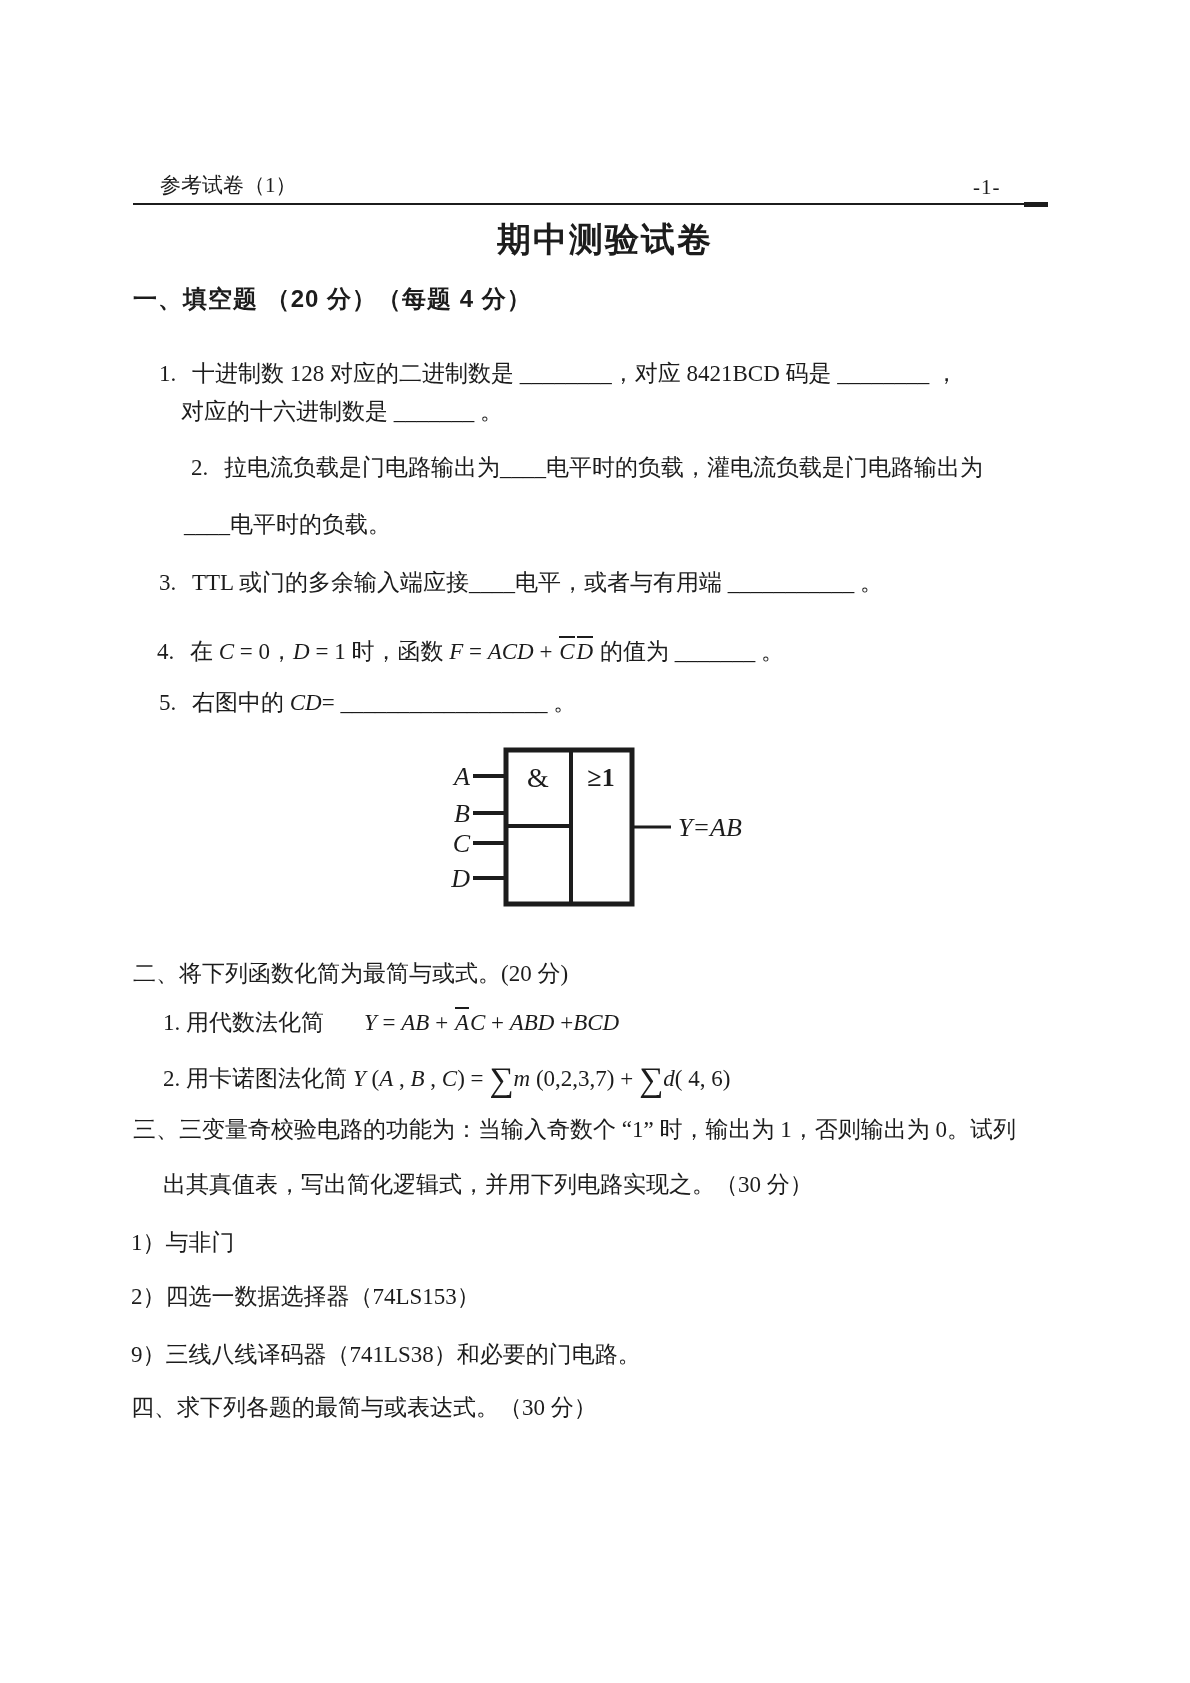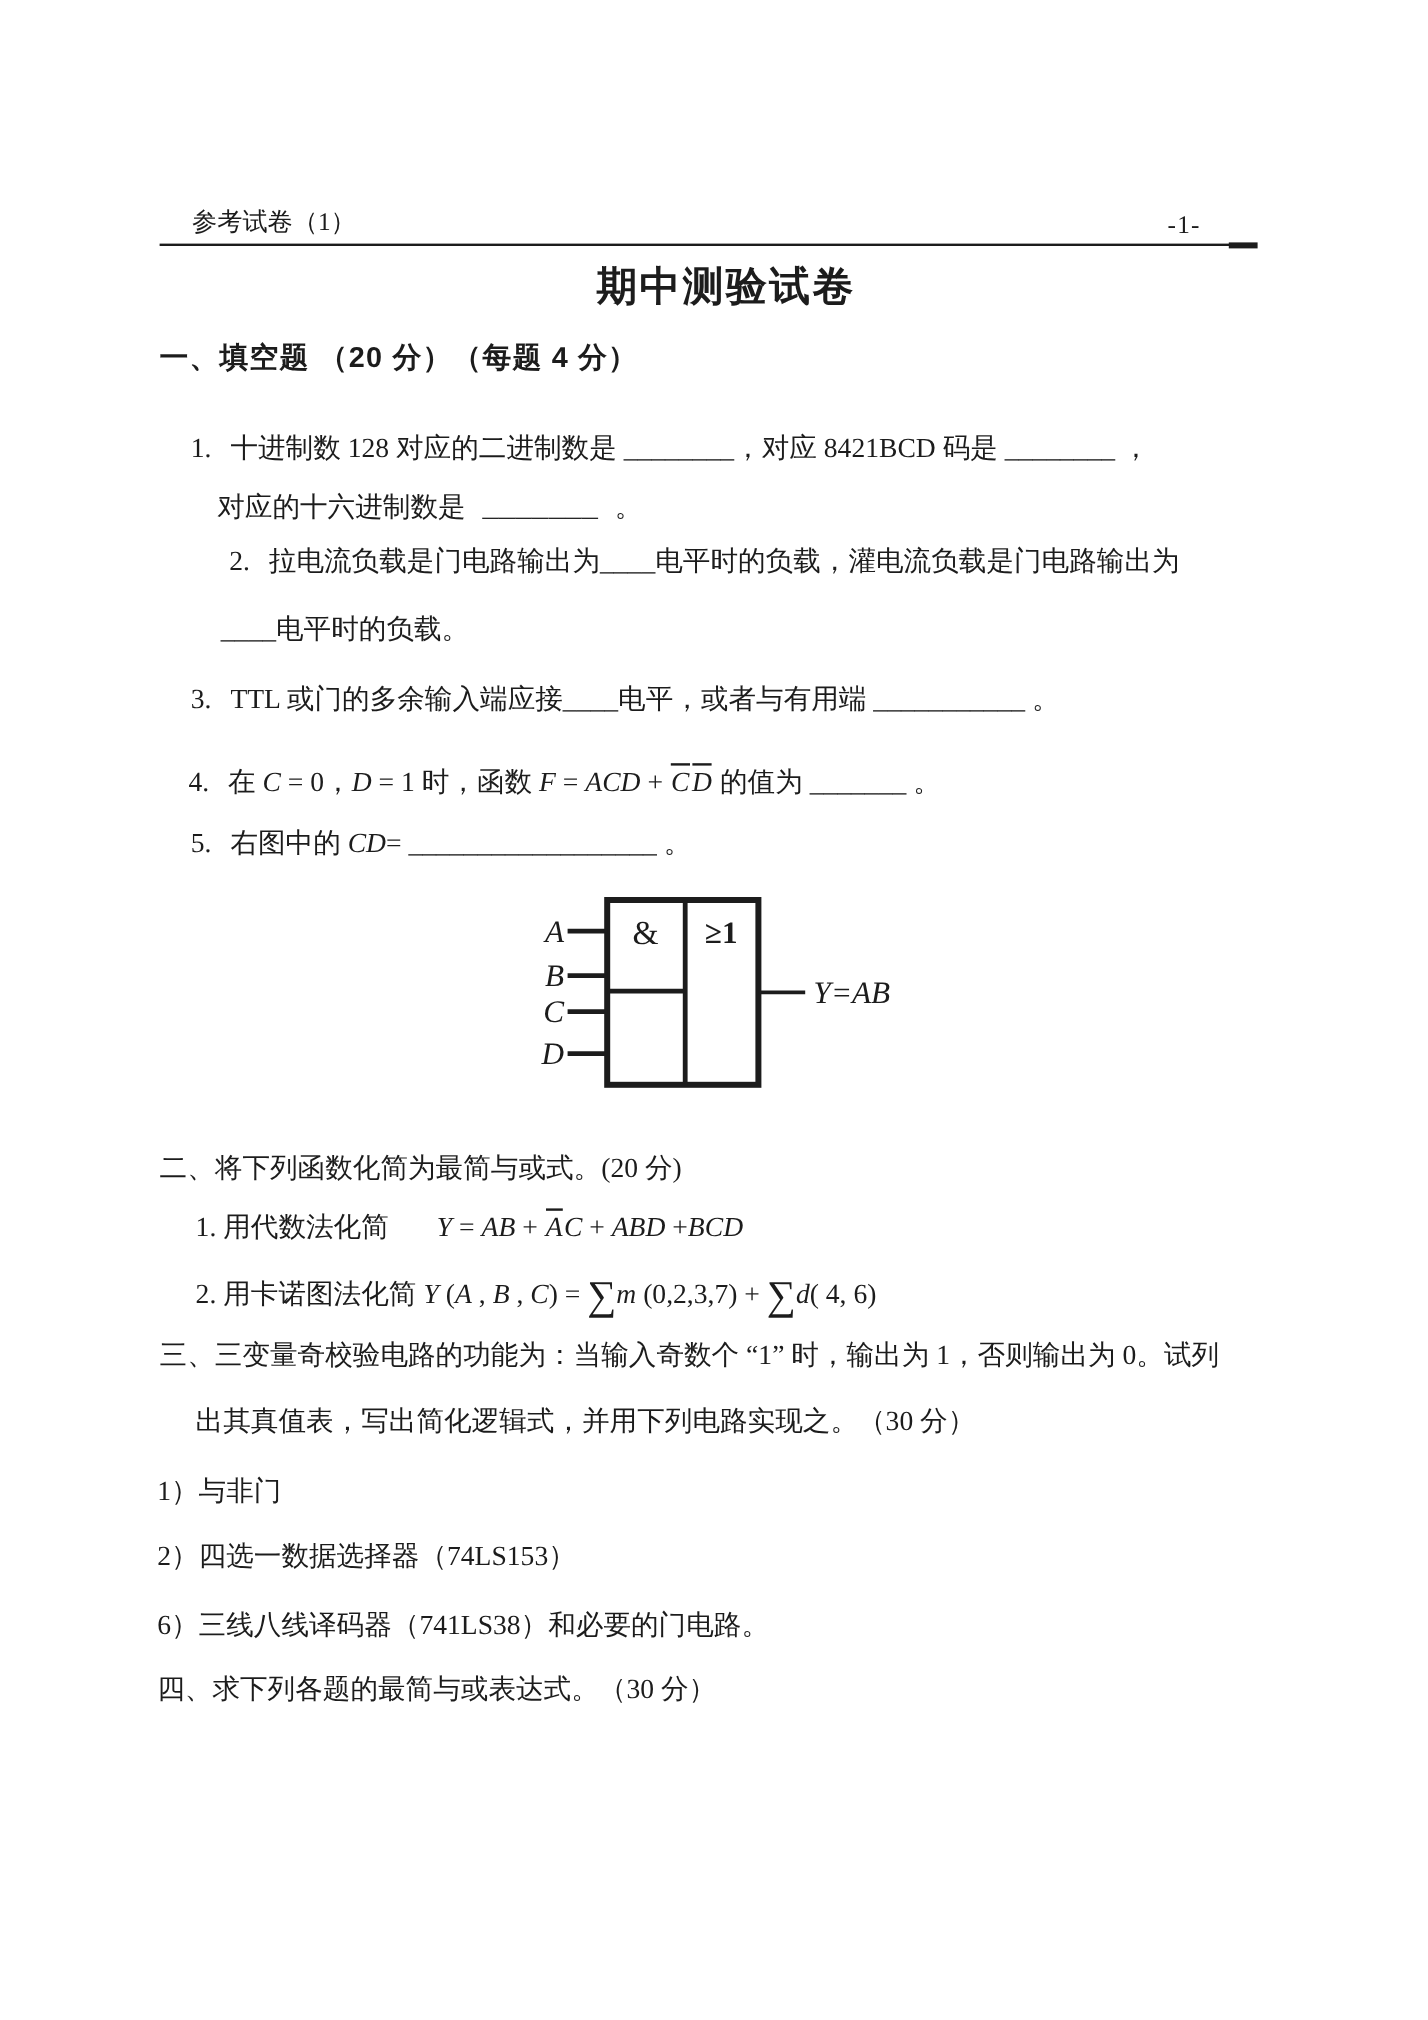--- a/index.html
+++ b/index.html
@@ -41,21 +41,21 @@
   <div class="rule" style="left:133px; top:203px; width:914px; height:2px;"></div>
   <div class="rule" style="left:1024px; top:202px; width:28px; height:5px;"></div>
 
   <div class="line heiti title-line" style="left:497px; top:218px;">期中测验试卷</div>
 
   <div class="line heiti sec-head" style="left:133px; top:284px;">一、填空题 （20 分）（每题 4 分）</div>
 
   <div class="line" style="left:159px; top:344px;margin-top:16px;">
     <span class="item-no">1.</span><span>十进制数 128 对应的二进制数是 ________，对应 8421BCD 码是 ________ ，</span>
   </div>
-  <div class="line" style="left:181px; top:410px;font-family:Liberation Mono, monospace;">对应的十六进制数是 _______ 。</div>
+  <div class="line" style="left:181px; top:398px;">对应的十六进制数是 _______ 。</div>
 
   <div class="line" style="left:159px; top:454px;margin-left:32px;">
     <span class="item-no">2.</span><span>拉电流负载是门电路输出为____电平时的负载，灌电流负载是门电路输出为</span>
   </div>
   <div class="line" style="left:184px; top:511px;">____电平时的负载。</div>
 
   <div class="line" style="left:159px; top:569px;">
     <span class="item-no">3.</span><span>TTL 或门的多余输入端应接____电平，或者与有用端 ___________   。</span>
   </div>
 
@@ -98,17 +98,17 @@
   </div>
 
   <div class="line" style="left:163px; top:1065px;">
     <span>2. 用卡诺图法化简</span><span class="gap-sm"></span><span><span class="mi">Y</span><span> (</span><span class="mi">A</span><span> , </span><span class="mi">B</span><span> , </span><span class="mi">C</span><span>) = </span><span class="big">∑</span><span class="mi">m</span><span> (0,2,3,7) + </span><span class="big">∑</span><span class="mi">d</span><span>( 4, 6)</span></span>
   </div>
 
   <div class="line" style="left:133px; top:1116px;">三、三变量奇校验电路的功能为：当输入奇数个 “1” 时，输出为 1，否则输出为 0。试列</div>
   <div class="line" style="left:163px; top:1171px;">出其真值表，写出简化逻辑式，并用下列电路实现之。（30 分）</div>
   <div class="line" style="left:131px; top:1229px;">1）与非门</div>
   <div class="line" style="left:131px; top:1283px;">2）四选一数据选择器（74LS153）</div>
-  <div class="line" style="left:131px; top:1341px;">6）三线八线译码器（741LS38）和必要的门电路。</div>
+  <div class="line" style="left:131px; top:1341px;">9）三线八线译码器（741LS38）和必要的门电路。</div>
 
   <div class="line" style="left:131px; top:1394px;">四、求下列各题的最简与或表达式。（30 分）</div>
 
 </div>
 
 </body></html>

